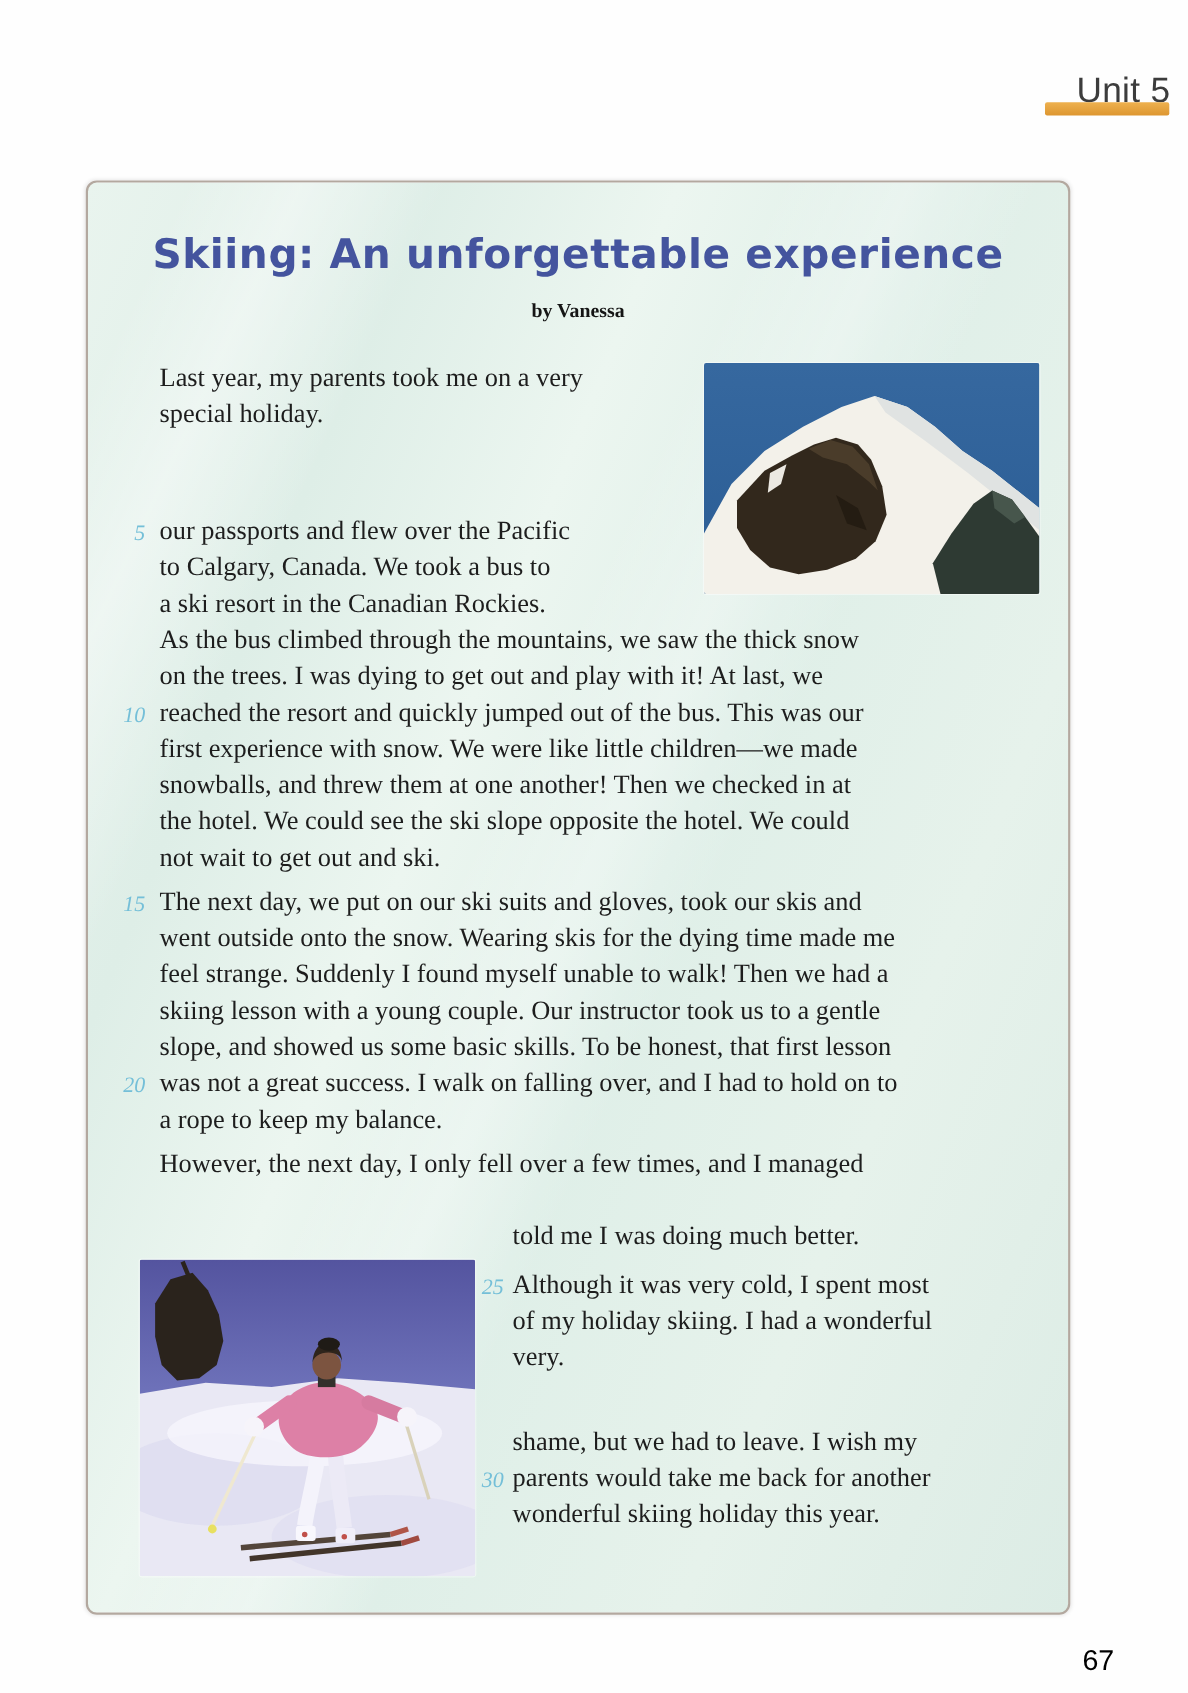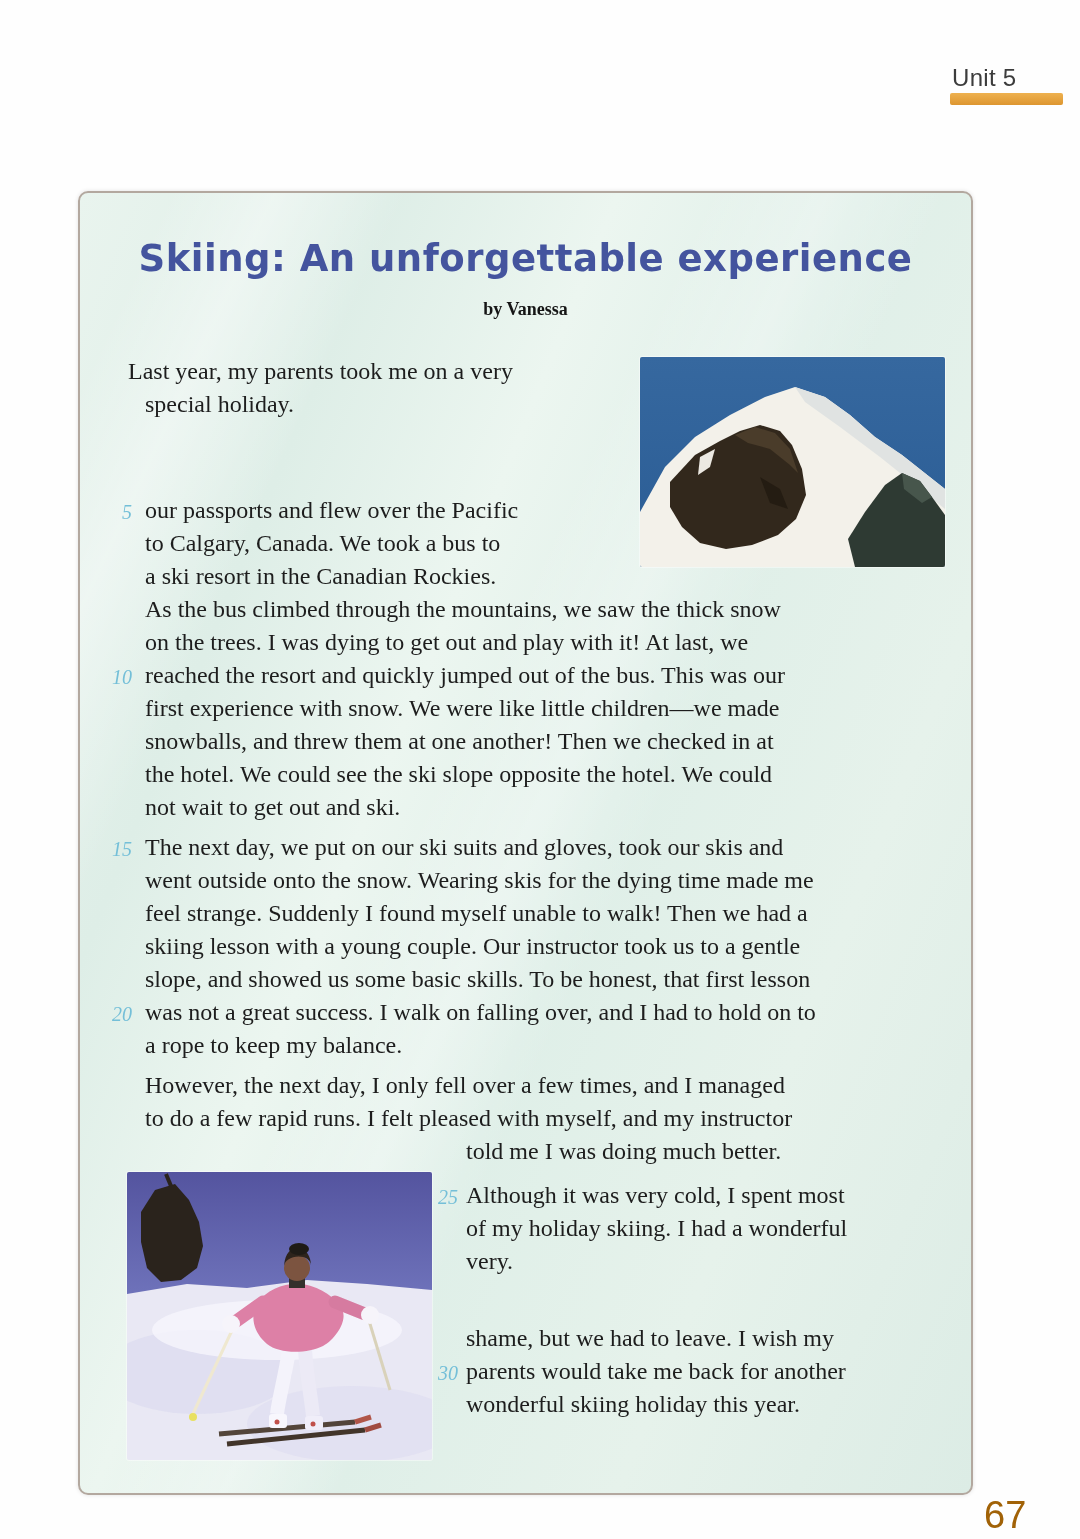--- a/index.html
+++ b/index.html
@@ -5,40 +5,39 @@
   html,body{margin:0;padding:0;}
   body{
     width:1080px;height:1539px;position:relative;overflow:hidden;
     background:#fefefe;
     font-family:"Liberation Serif", serif;
   }
   
   .unit-label{
     position:absolute;left:952px;top:64px;width:112px;
     font-family:"Liberation Sans", sans-serif;
-    font-size:24px;color:#3c3c3c;letter-spacing:.3px;
+    font-size:32px;color:#3c3c3c;letter-spacing:.3px;text-align:right;
   }
   .unit-bar{
     position:absolute;left:950px;top:93px;width:113px;height:12px;
     background:linear-gradient(#eeb14f,#dd9630);
     border-radius:2px;
   }
   .page-number{
     position:absolute;left:984px;top:1494px;
     font-family:"Liberation Sans", sans-serif;
-    font-size:38px;color:#a16207;
+    font-size:26px;color:#000000;
   }
   
   .panel{
     position:absolute;left:78px;top:164px;width:895px;height:1304px;
     box-sizing:border-box;
     background:linear-gradient(112deg,#e9f4ee 0%,#deeee7 22%,#ecf6f0 38%,#dfefe8 55%,#e6f2eb 75%,#dcece5 100%);
     border:2px solid #b3a89f;border-radius:10px;
     box-shadow:0 0 4px rgba(0,0,0,.12);
-    margin-top:27px;
   }
   .panel::before{
     content:"";position:absolute;inset:0;border-radius:8px;pointer-events:none;
     background:linear-gradient(115deg,rgba(255,255,255,0) 6%,rgba(255,255,255,.4) 13%,rgba(255,255,255,0) 22%,rgba(255,255,255,0) 42%,rgba(255,255,255,.3) 50%,rgba(255,255,255,0) 58%);
   }
   .article-title{
     position:absolute;left:0;top:44px;width:100%;text-align:center;
     font-family:"DejaVu Sans", sans-serif;
     font-weight:bold;font-size:37px;letter-spacing:.5px;
     color:#44549e;
@@ -128,21 +127,21 @@
       <path d="M208,130 L238,142" stroke="#d67ba0" stroke-width="13" stroke-linecap="round"></path>
       <circle cx="104" cy="152" r="9" fill="#f6f4fa"></circle>
       <circle cx="243" cy="143" r="9" fill="#f6f4fa"></circle>
       <rect x="162" y="106" width="16" height="10" fill="#33302c"></rect>
       <circle cx="170" cy="96" r="13" fill="#7c5440"></circle>
       <path d="M157,96 C156,82 184,80 184,94 C184,84 179,76 170,76 C161,76 157,86 157,96 Z" fill="#2e241c"></path>
       <ellipse cx="172" cy="77" rx="10" ry="6" fill="#1f1b16"></ellipse>
     </svg>
   </div>
 
-  <div class="ln" style="top:162px;left:48px">Last year, my parents took me on a very</div>
+  <div class="ln" style="top:162px;left:65px">Last year, my parents took me on a very</div>
   <div class="ln" style="top:195px;left:65px">special holiday.</div>
 
   <div class="ln" style="top:301px;left:65px">our passports and flew over the Pacific</div>
   <div class="ln" style="top:334px;left:65px">to Calgary, Canada. We took a bus to</div>
   <div class="ln" style="top:367px;left:65px">a ski resort in the Canadian Rockies.</div>
   <div class="ln" style="top:400px;left:65px">As the bus climbed through the mountains, we saw the thick snow</div>
   <div class="ln" style="top:433px;left:65px">on the trees. I was dying to get out and play with it! At last, we</div>
   <div class="ln" style="top:466px;left:65px">reached the resort and quickly jumped out of the bus. This was our</div>
   <div class="ln" style="top:499px;left:65px">first experience with snow. We were like little children—we made</div>
   <div class="ln" style="top:532px;left:65px">snowballs, and threw them at one another! Then we checked in at</div>
@@ -151,21 +150,20 @@
 
   <div class="ln" style="top:638px;left:65px">The next day, we put on our ski suits and gloves, took our skis and</div>
   <div class="ln" style="top:671px;left:65px">went outside onto the snow. Wearing skis for the dying time made me</div>
   <div class="ln" style="top:704px;left:65px">feel strange. Suddenly I found myself unable to walk! Then we had a</div>
   <div class="ln" style="top:737px;left:65px">skiing lesson with a young couple. Our instructor took us to a gentle</div>
   <div class="ln" style="top:770px;left:65px">slope, and showed us some basic skills. To be honest, that first lesson</div>
   <div class="ln" style="top:803px;left:65px">was not a great success. I walk on falling over, and I had to hold on to</div>
   <div class="ln" style="top:836px;left:65px">a rope to keep my balance.</div>
 
   <div class="ln" style="top:876px;left:65px">However, the next day, I only fell over a few times, and I managed</div>
-  <div class="ln" style="top:909px;left:65px">to do a few rapid runs. I felt pleased with myself, and my instructor</div>
   <div class="ln" style="top:942px;left:386px">told me I was doing much better.</div>
 
   <div class="ln" style="top:986px;left:386px">Although it was very cold, I spent most</div>
   <div class="ln" style="top:1019px;left:386px">of my holiday skiing. I had a wonderful</div>
   <div class="ln" style="top:1052px;left:386px">very.</div>
 
   <div class="ln" style="top:1129px;left:386px">shame, but we had to leave. I wish my</div>
   <div class="ln" style="top:1162px;left:386px">parents would take me back for another</div>
   <div class="ln" style="top:1195px;left:386px">wonderful skiing holiday this year.</div>
 

